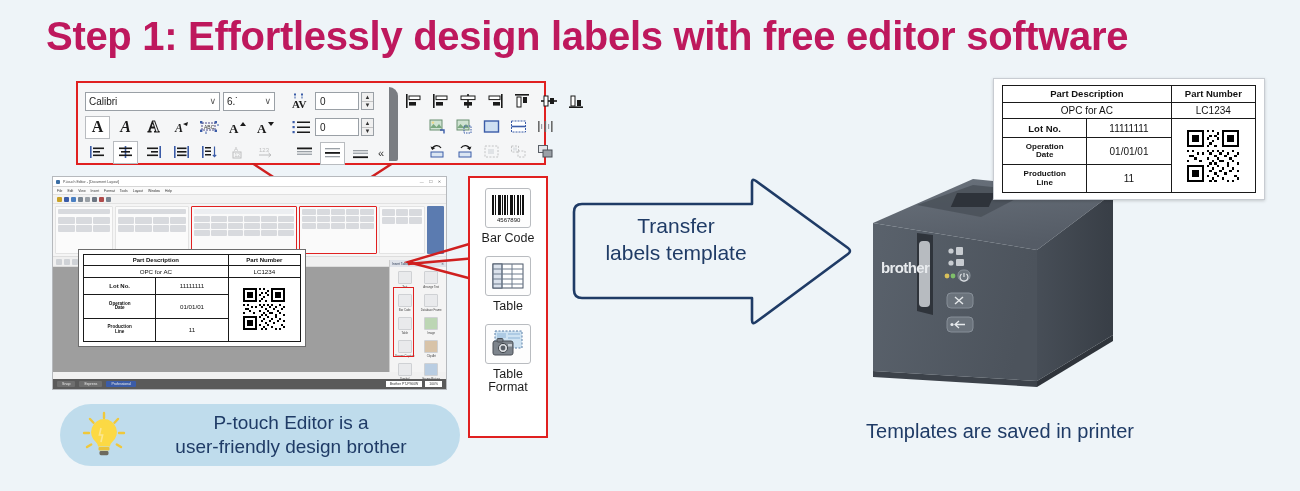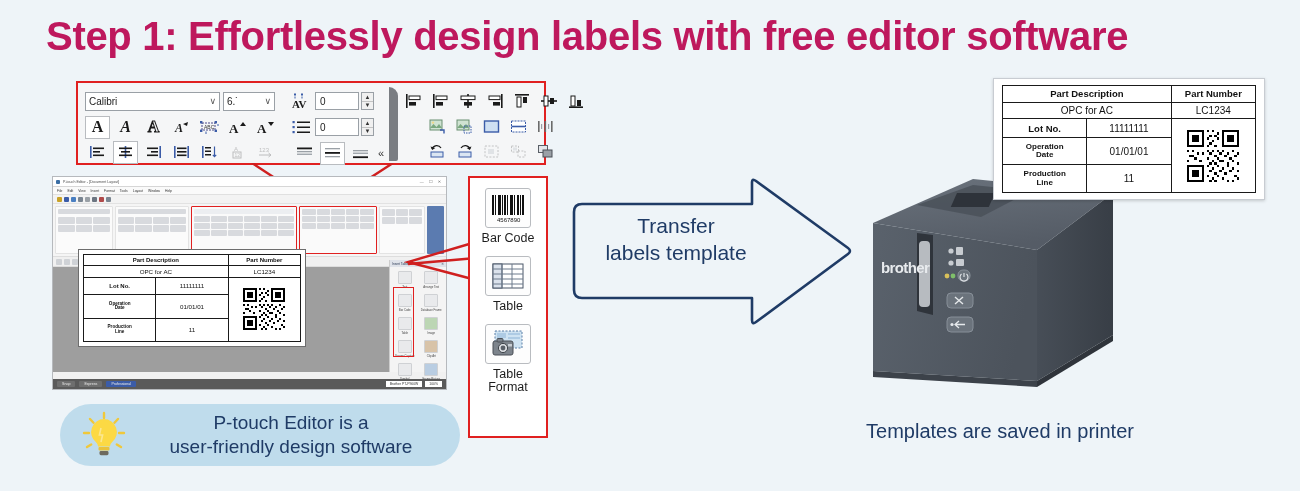--- a/index.html
+++ b/index.html
@@ -1073,19 +1073,19 @@
           <path d="M9 37 l4.2 -2.6"></path>
           <path d="M43 37 l-4.2 -2.6"></path>
       </g>
       <path d="M26 9 a13 13 0 0 1 8.2 23 q-2 1.6 -2.3 4.6 h-11.8 q-0.3 -3 -2.3 -4.6 A13 13 0 0 1 26 9 Z" fill="#fcd944"></path>
       <rect x="20.5" y="37" width="11" height="3.4" rx="1" fill="#e9c23a"></rect>
       <rect x="21.5" y="41" width="9" height="4.2" rx="1.4" fill="#6e6a5e"></rect>
       <path d="M23 18 l-1.6 7 h3.2 l-1.6 7" stroke="#fbe89a" stroke-width="1.6" fill="none" opacity=".9"></path>
     </svg>
     <div id="tip-text">
       <span>P-touch Editor is a</span><br>
-      <span>user-friendly design software</span>
+      <span>user-friendly design brother</span>
     </div>
   </div>
 
   <div id="printer-caption">Templates are saved in printer</div>
 
 </div>
 
 </body></html>

